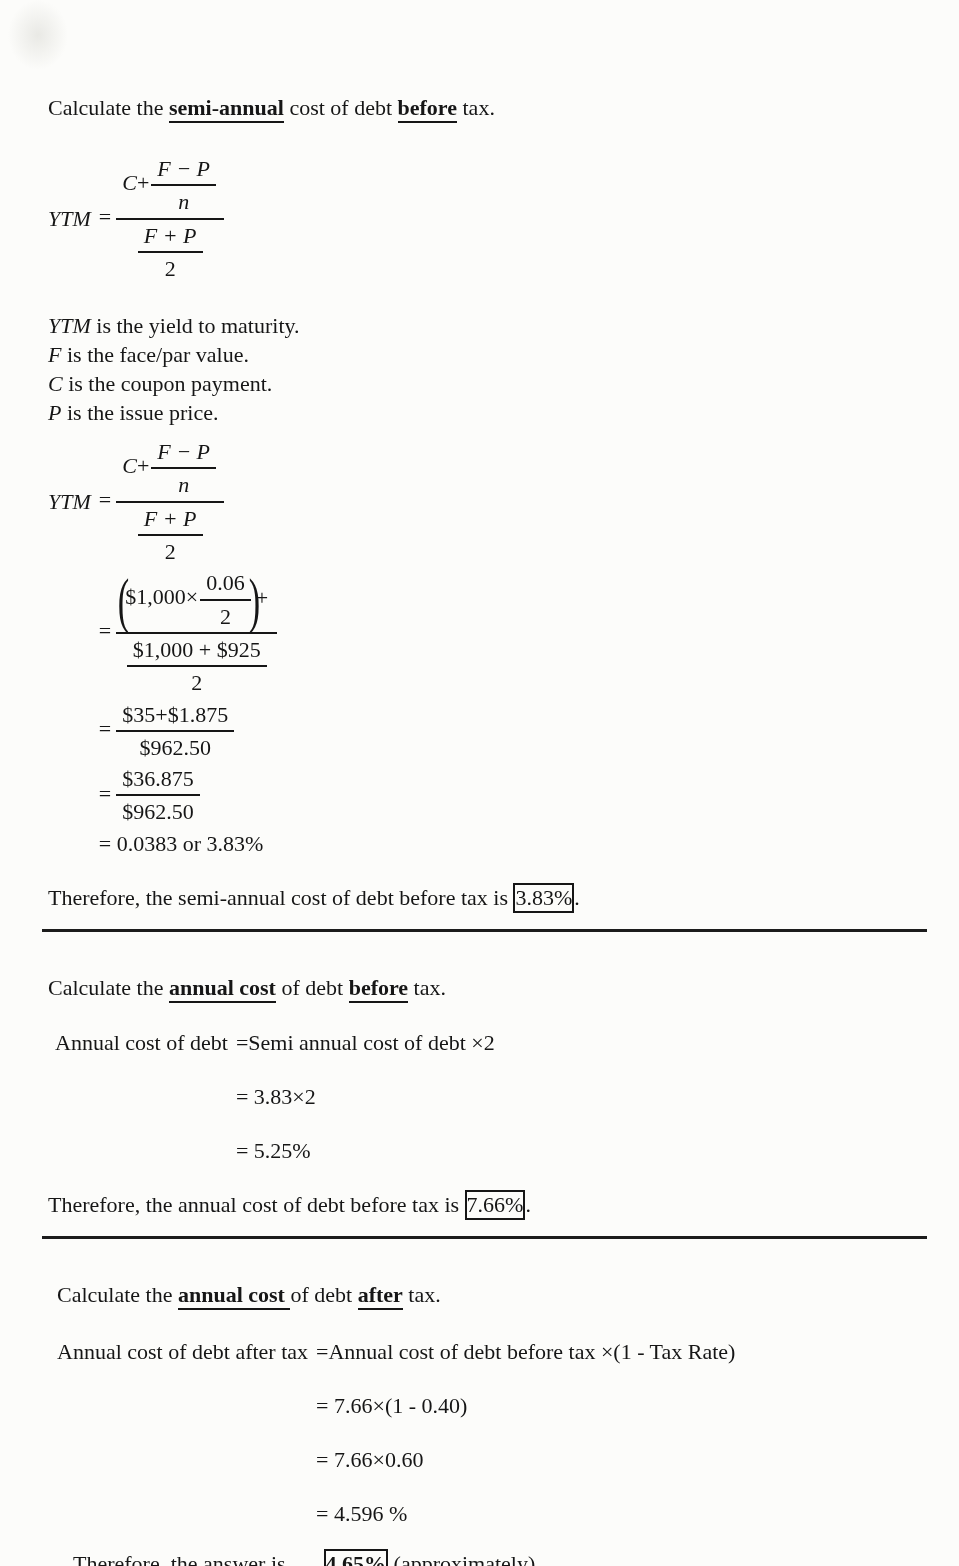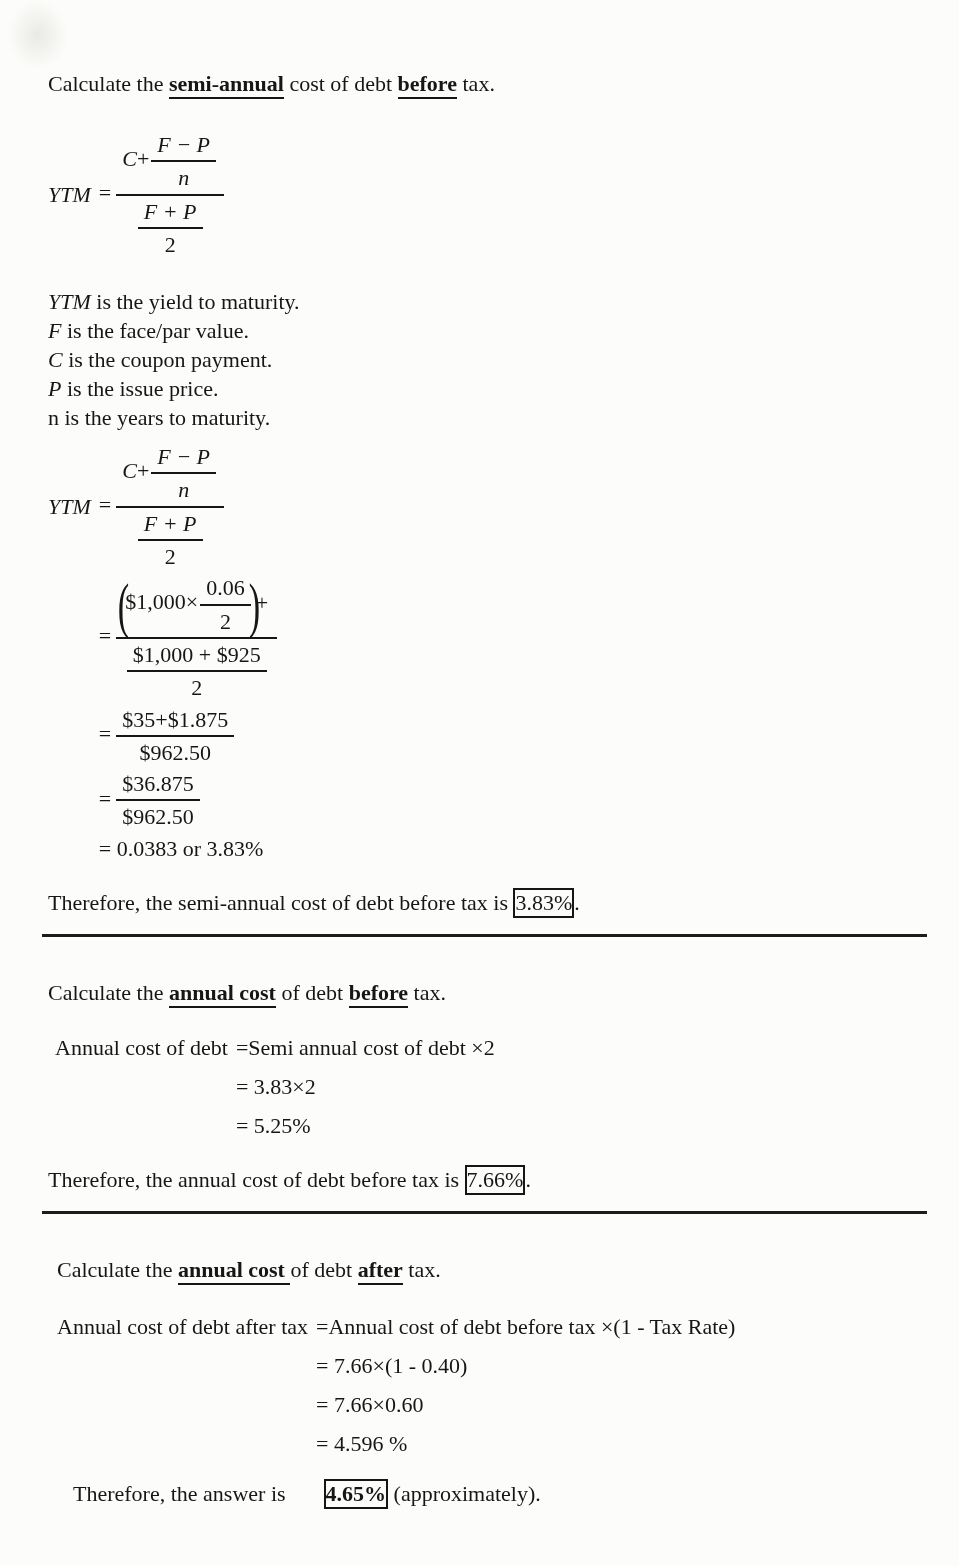--- a/index.html
+++ b/index.html
@@ -19,29 +19,29 @@
   
   .page::before {
     content: "";
     position: absolute; left: 8px; top: 0;
     width: 60px; height: 70px;
     background: radial-gradient(closest-side, #e9e9e5, rgba(252,252,250,0));
     pointer-events: none;
   }
 
   .line { margin: 0; line-height: 28px; }
-  .heading { font-size: 22px; font-weight: normal; }
+  .heading { font-size: 22px; font-weight: normal; margin-top: 24px; }
   .hl { font-weight: bold; border-bottom: 2.6px solid #161616; padding-bottom: 1px; }
   .it { font-style: italic; }
 
   
   .eqgrid { display: grid; grid-template-columns: max-content auto; align-items: center; row-gap: 6px; }
   .eqgrid .lhs { padding-right: 8px; justify-self: start; }
   .eqgrid .rhs { justify-self: start; }
-  .g23 { row-gap: 13px; }
+  .g23 { row-gap: 28px; }
   .rel { margin-right: 3px; }
 
   
   .frac { display: inline-block; vertical-align: middle; text-align: center; margin: 0 2px; line-height: 1.15; }
   .frac > .num { display: block; padding: 0 6px 3px; }
   .frac > .den { display: block; border-top: 2px solid #161616; padding: 3px 6px 0; }
 
   .bigp {
     display: inline-block;
     font-size: 260%;
@@ -86,21 +86,20 @@
         <span class="den"><span class="frac"><span class="num it">F + P</span><span class="den">2</span></span></span>
       </span>
     </div>
   </div>
 
   <div id="defs">
     <p class="line"><span class="it">YTM</span><span> is the yield to maturity.</span></p>
     <p class="line"><span class="it">F</span><span> is the face/par value.</span></p>
     <p class="line"><span class="it">C</span><span> is the coupon payment.</span></p>
     <p class="line"><span class="it">P</span><span> is the issue price.</span></p>
-    <p class="line"><span>n</span><span> is the years to maturity.</span></p>
   </div>
 
   <div id="work" class="eqgrid">
 
     <div class="lhs"><span class="it">YTM</span></div>
     <div class="rhs">
       <span class="rel">=</span><span class="frac">
         <span class="num"><span class="it">C</span><span>+</span><span class="frac"><span class="num it">F − P</span><span class="den it">n</span></span></span>
         <span class="den"><span class="frac"><span class="num it">F + P</span><span class="den">2</span></span></span>
       </span>

